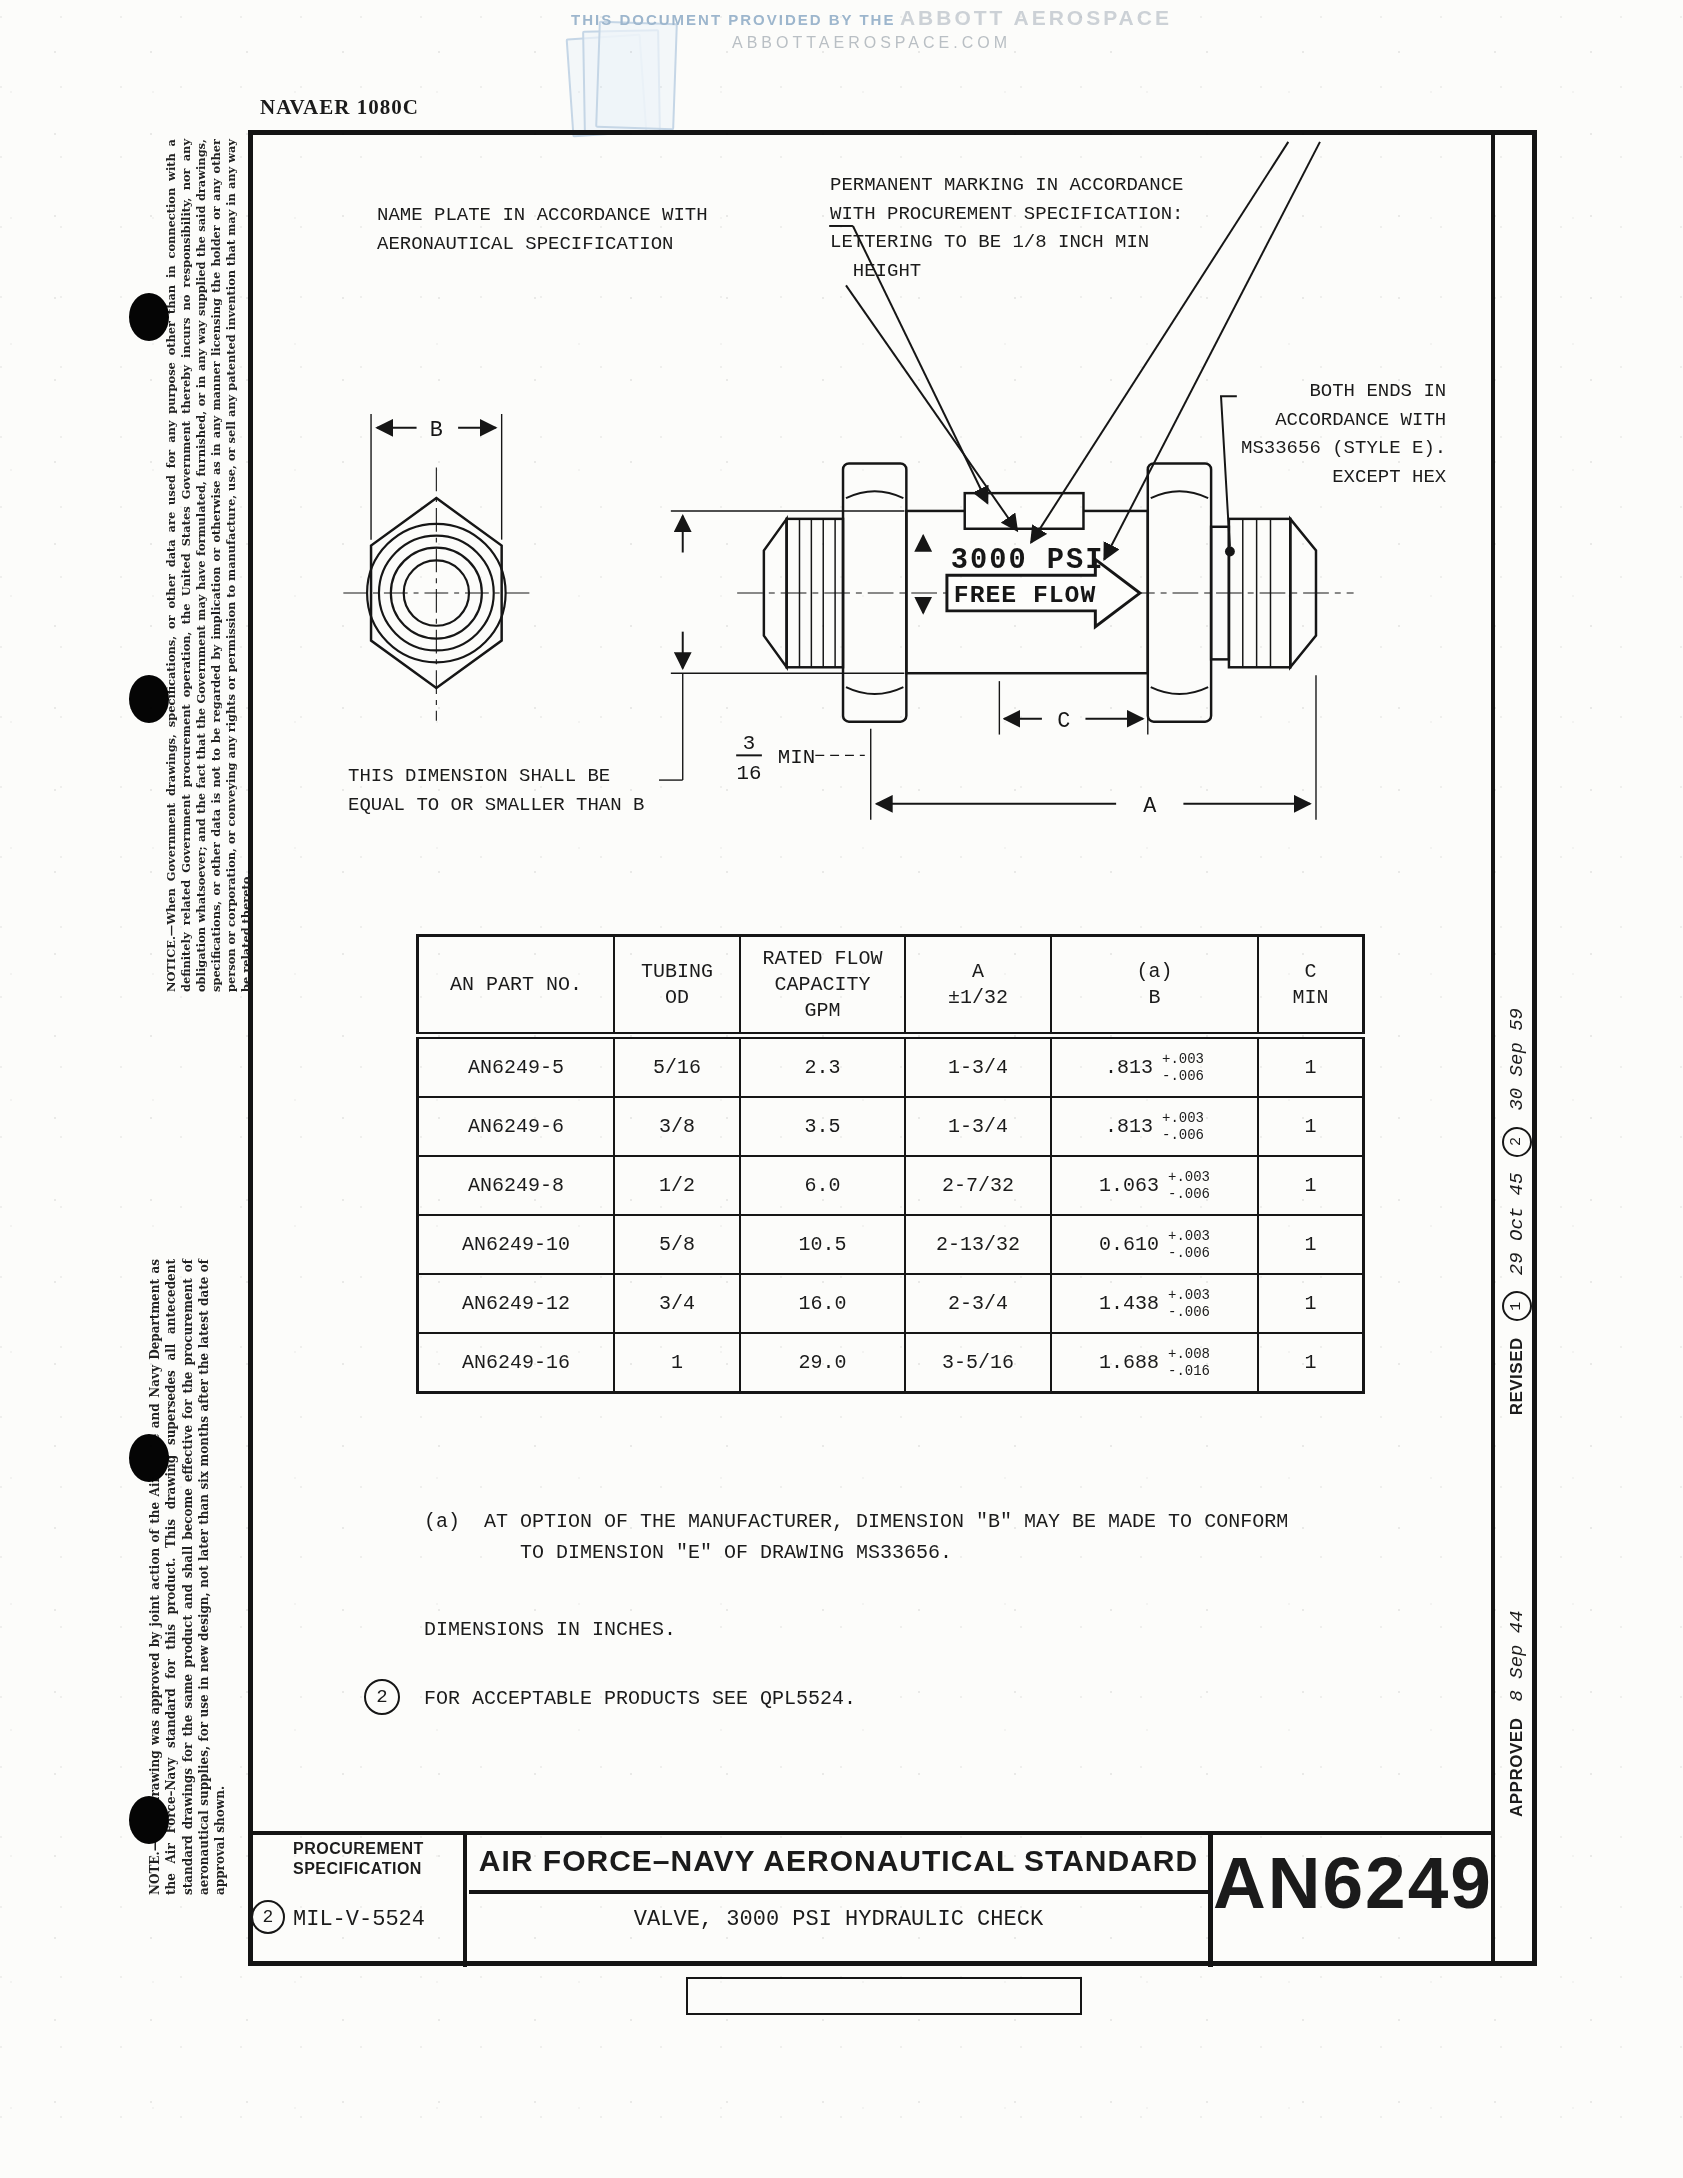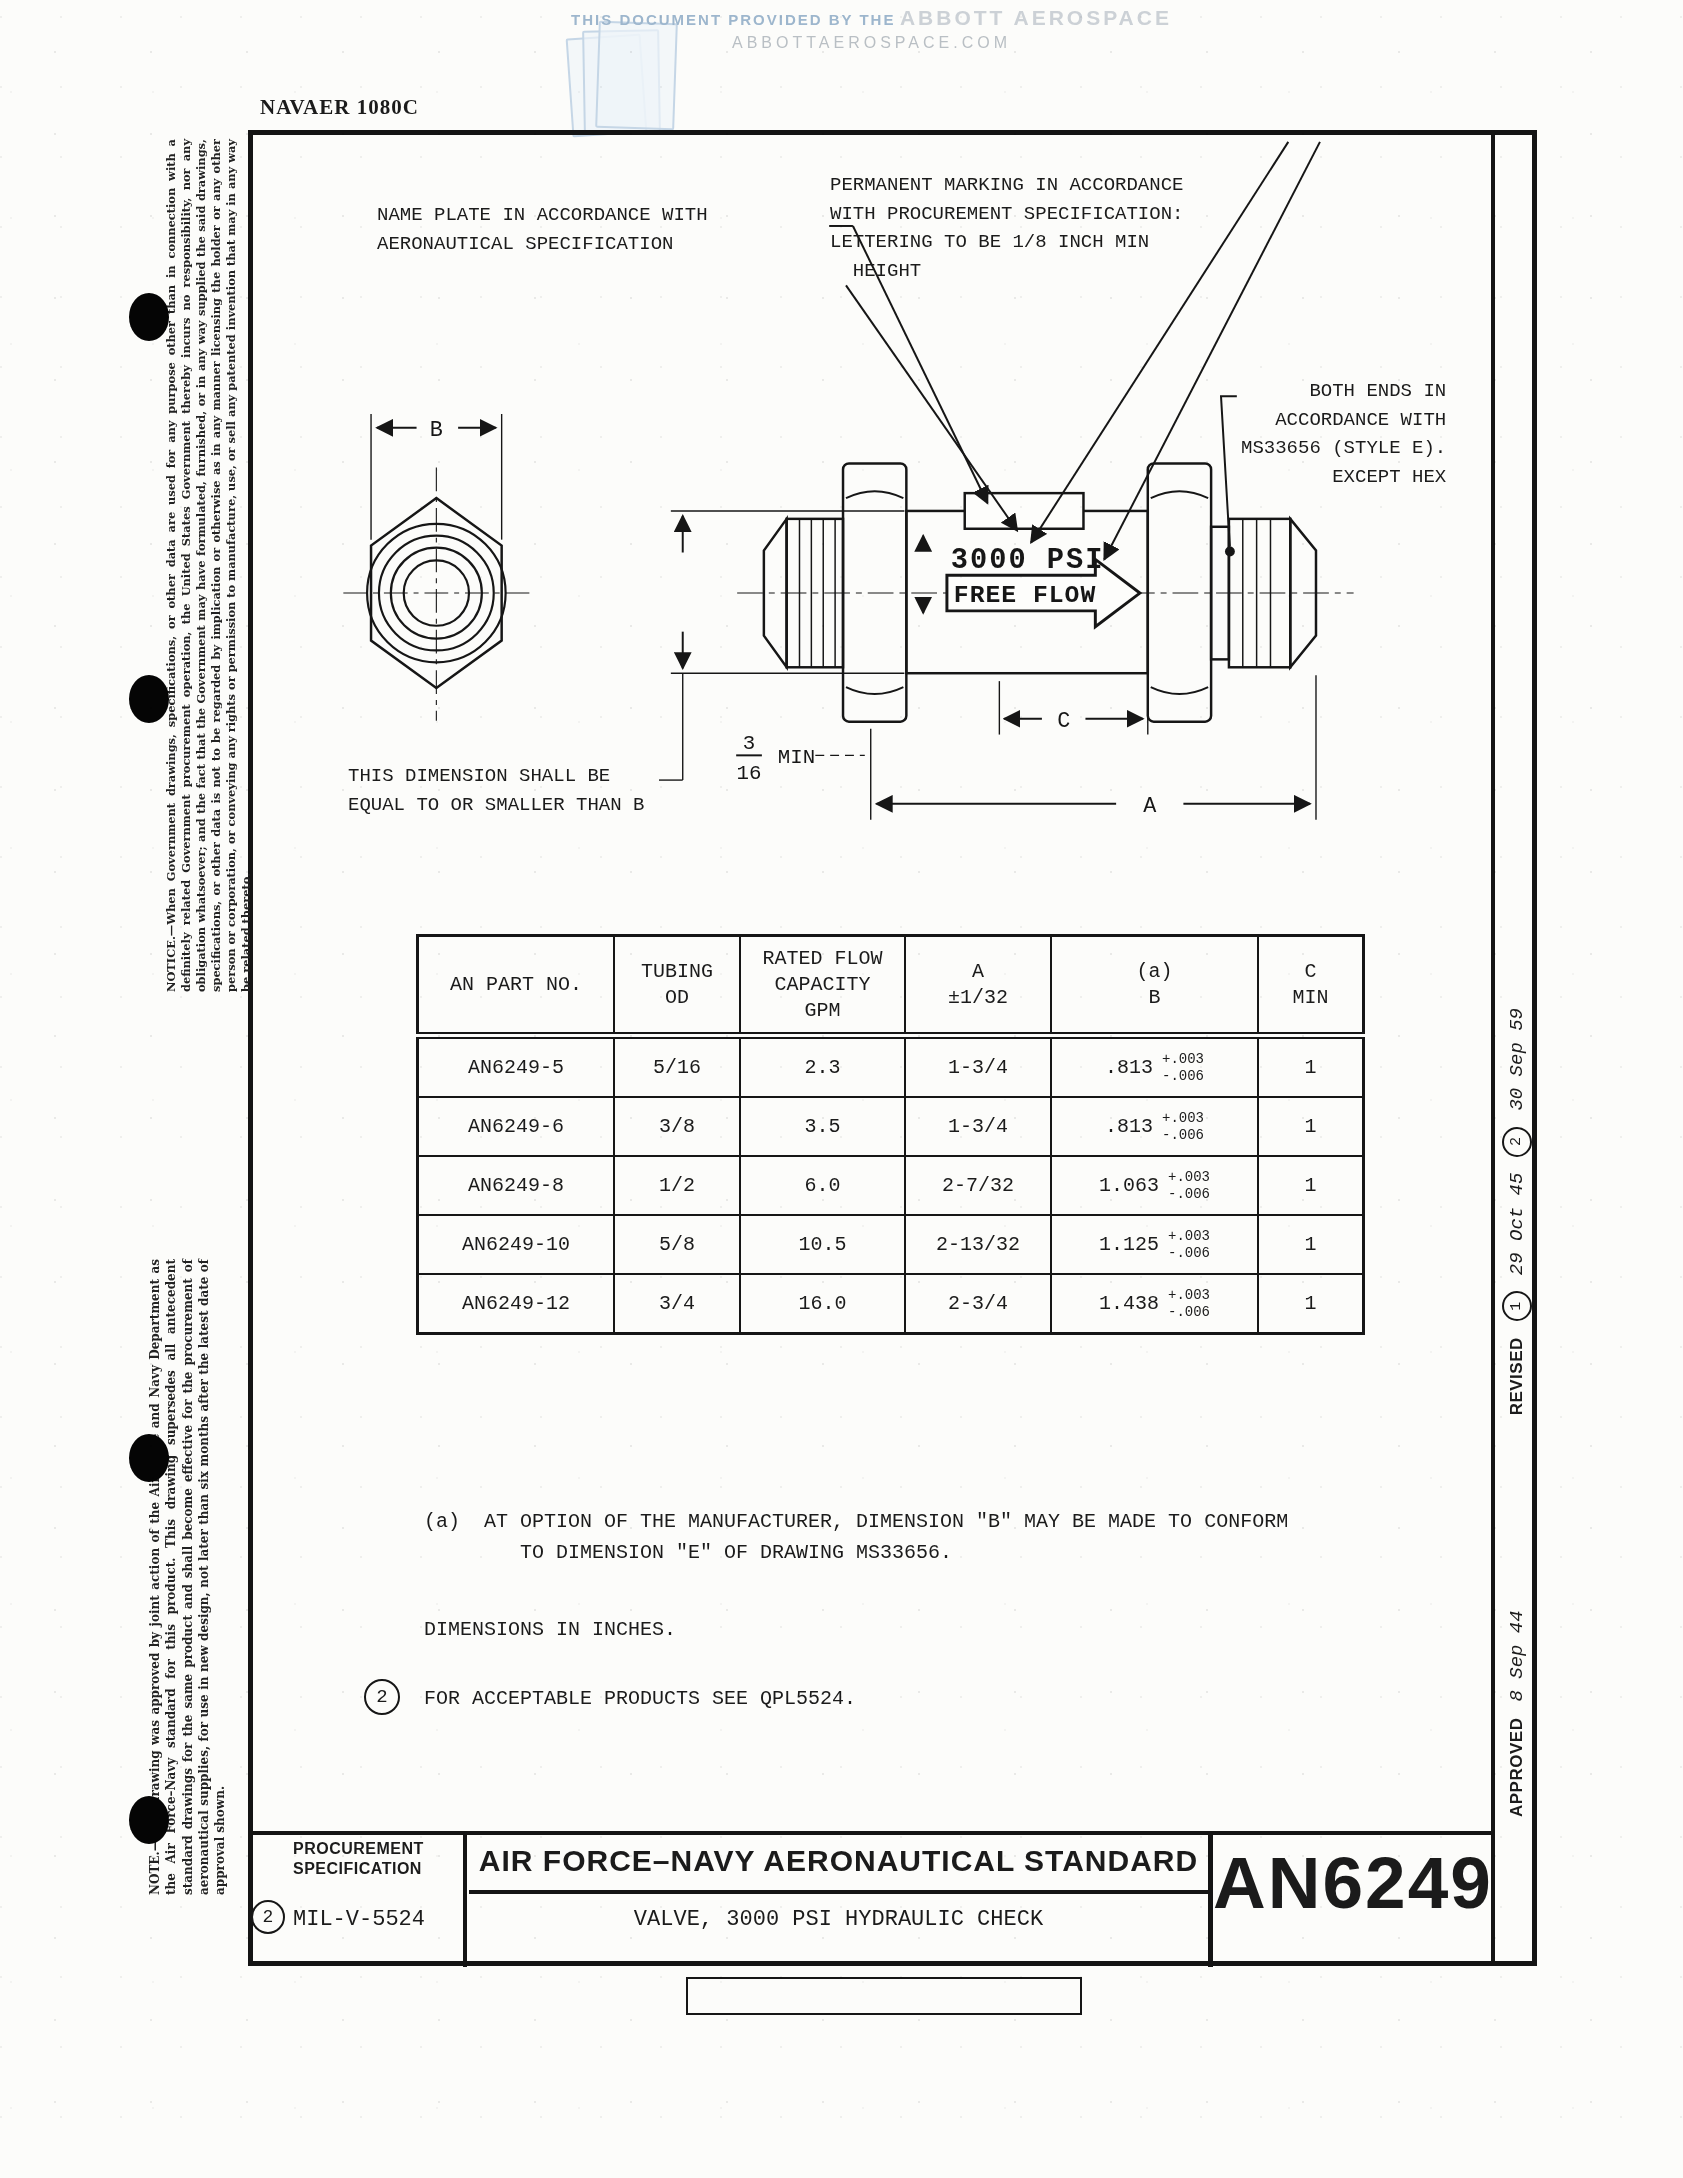--- a/index.html
+++ b/index.html
@@ -313,38 +313,52 @@
             </span>
           </span></td>
       <td>1</td>
     </tr>
     <tr>
       <td>AN6249-10</td>
       <td>5/8</td>
       <td>10.5</td>
       <td>2-13/32</td>
       <td><span class="tolwrap">
-            <span>1.125</span>
+            <span>0.610</span>
             <span class="tol">
               <span>+.003</span>
               <span>-.006</span>
             </span>
           </span></td>
       <td>1</td>
     </tr>
     <tr>
       <td>AN6249-12</td>
       <td>3/4</td>
       <td>16.0</td>
       <td>2-3/4</td>
       <td><span class="tolwrap">
             <span>1.438</span>
             <span class="tol">
               <span>+.003</span>
               <span>-.006</span>
+            </span>
+          </span></td>
+      <td>1</td>
+    </tr>
+    <tr>
+      <td>AN6249-16</td>
+      <td>1</td>
+      <td>29.0</td>
+      <td>3-5/16</td>
+      <td><span class="tolwrap">
+            <span>1.688</span>
+            <span class="tol">
+              <span>+.008</span>
+              <span>-.016</span>
             </span>
           </span></td>
       <td>1</td>
     </tr>
   </tbody>
 </table>
 
 <div class="abs note pre" style="left:424px;top:1506px;">(a)  AT OPTION OF THE MANUFACTURER, DIMENSION "B" MAY BE MADE TO CONFORM
         TO DIMENSION "E" OF DRAWING MS33656.</div>
 <div class="abs note" style="left:424px;top:1614px;">DIMENSIONS IN INCHES.</div>

